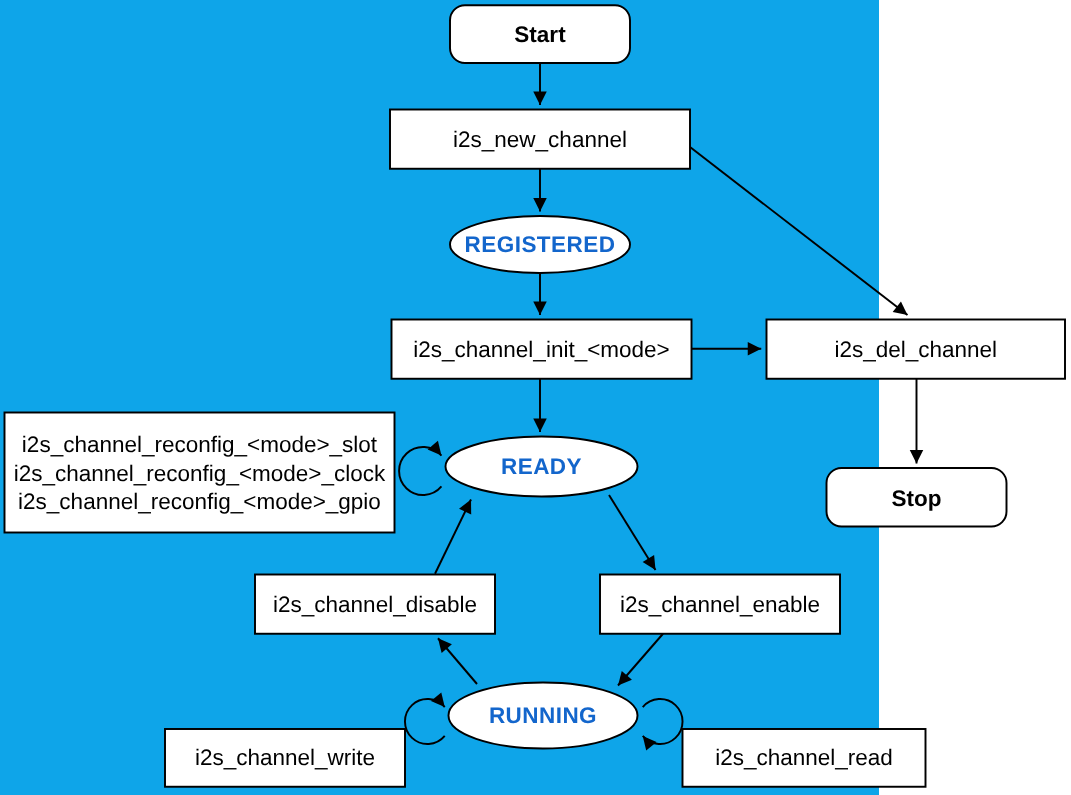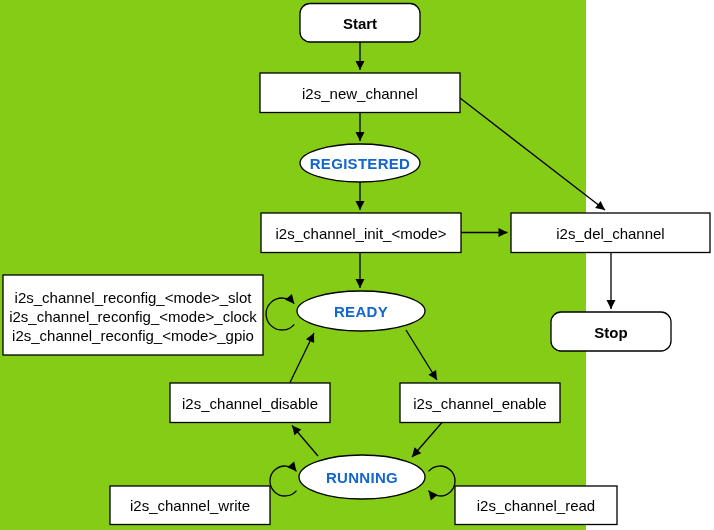--- a/index.html
+++ b/index.html
@@ -1,20 +1,20 @@
 <!DOCTYPE html>
 <html><head>
 <meta charset="utf-8">
 <style>
   html, body { margin: 0; padding: 0; background: #ffffff; }
   .canvas {
     position: relative;
     width: 586px;
     height: 530px;
-    background: #84cc16;
+    background: #0ea5e9;
     font-family: "Liberation Sans", sans-serif;
   }
   svg { display: block; }
   .shape {
     fill: #ffffff;
     stroke: #000000;
     stroke-width: 1.3;
   }
   .edge {
     fill: none;

